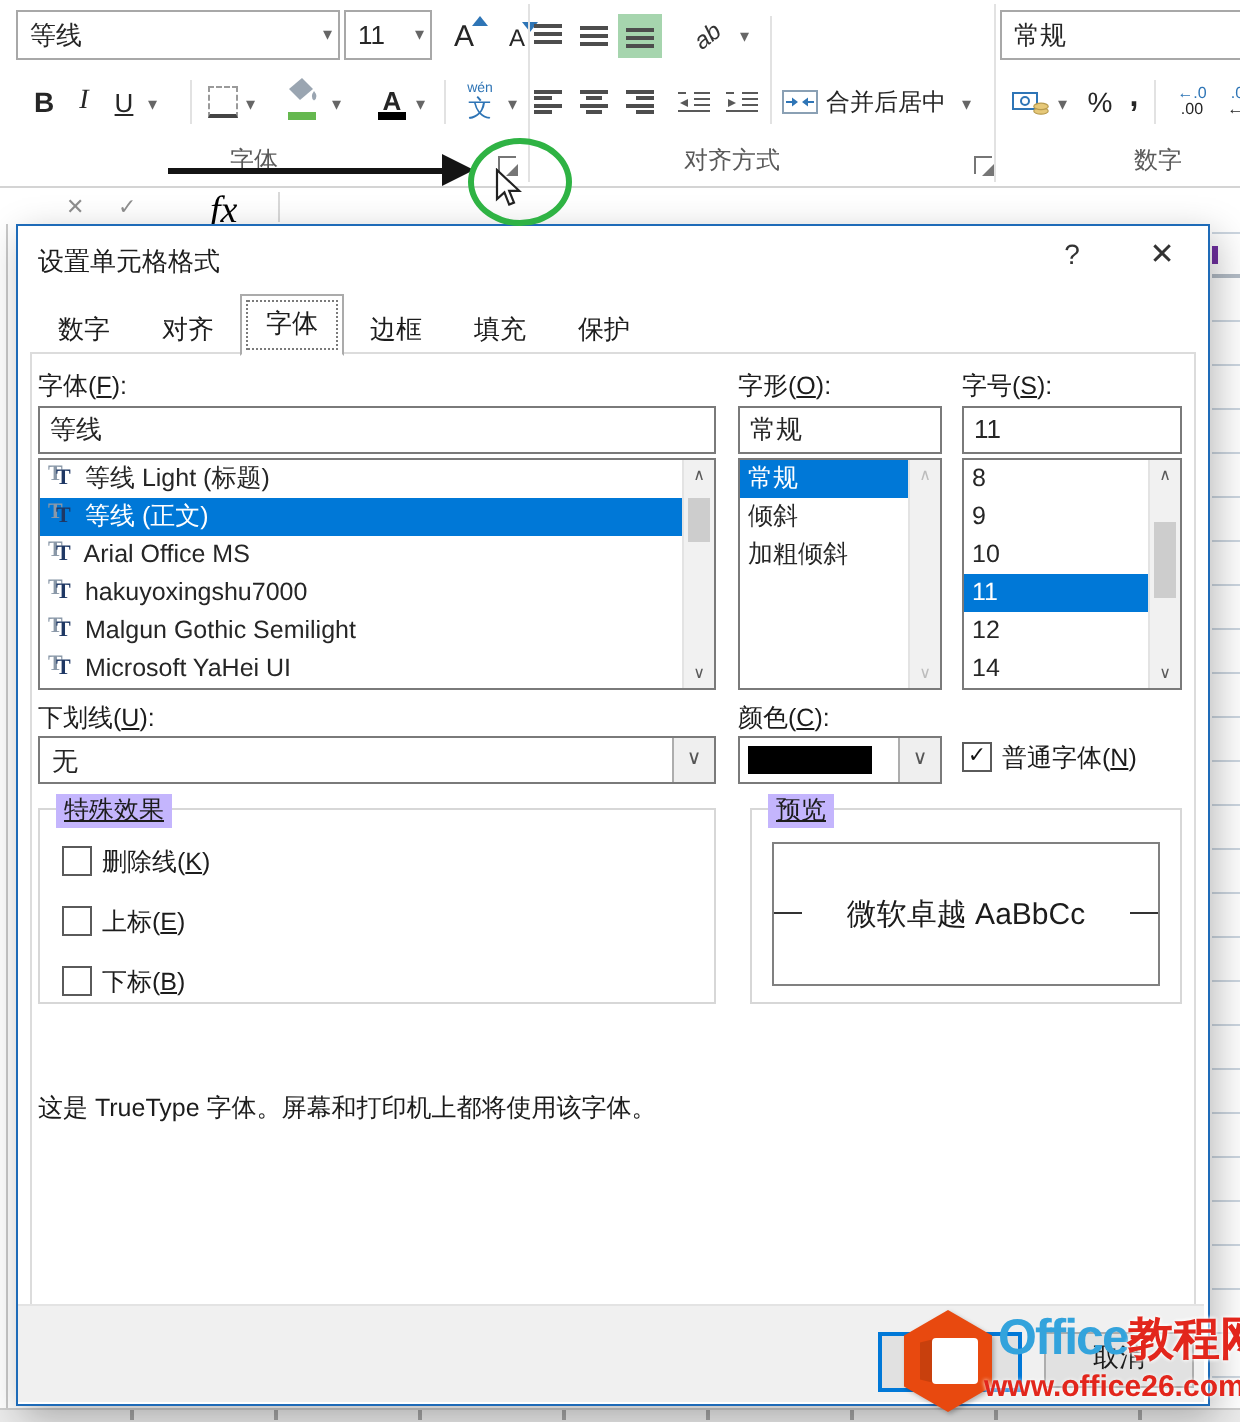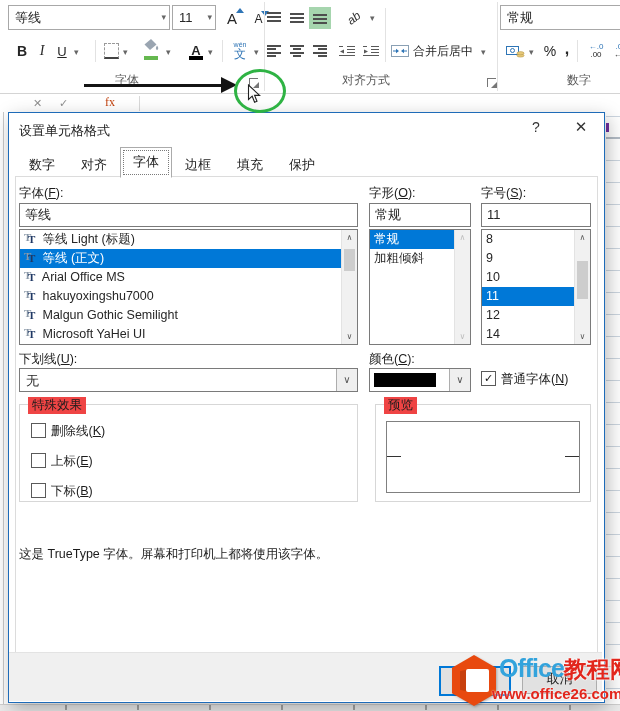--- a/index.html
+++ b/index.html
@@ -29,21 +29,21 @@
   .ori-ab{display:inline-block;transform:rotate(-38deg);font-size:12px;font-style:italic;color:#333;}
   .bar-under{position:absolute;left:3px;bottom:3px;width:14px;height:4px;}
   .dec-stack{display:flex;flex-direction:column;align-items:center;font-size:8px;line-height:8px;color:#262626;}
   .dec-stack b{font-weight:normal;color:#2e75b6;}
   .grp-label{position:absolute;top:72px;font-size:12px;color:#595959;text-align:center;}
   .launcher{position:absolute;width:10px;height:10px;}
   .launcher::before{content:"";position:absolute;left:0;top:0;width:8px;height:8px;border-left:1px solid #767676;border-top:1px solid #767676;}
   .launcher::after{content:"";position:absolute;right:0;bottom:0;width:0;height:0;border:3px solid transparent;border-right-color:#767676;border-bottom-color:#767676;}
   
   #fxbar{position:absolute;left:0;top:95px;width:620px;height:17px;background:#fff;z-index:1;font-size:11px;color:#8f8f8f;}
-  #fxbar .fx{font-family:"Liberation Serif","DejaVu Serif",serif;font-size:12px;color:#c2410c;}
+  #fxbar .fx{font-family:"Liberation Serif","DejaVu Serif",serif;font-style:italic;font-size:19px;color:#000000;}
   
   #anno-line{position:absolute;left:84px;top:84px;width:138px;height:3px;background:#141414;z-index:30;}
   #anno-head{position:absolute;left:221px;top:77px;width:0;height:0;border-top:8px solid transparent;border-bottom:8px solid transparent;border-left:16px solid #141414;z-index:30;}
   #anno-circle{position:absolute;left:234px;top:69px;width:46px;height:38px;border:3px solid #2fb344;border-radius:50%;z-index:30;}
   #anno-cursor{position:absolute;left:247px;top:84px;z-index:31;}
   
   #sliver-right{position:absolute;left:606px;top:95px;width:14px;height:616px;z-index:0;
      background:repeating-linear-gradient(#ffffff 0 21px,#ccd6e0 21px 22px);}
   #sliver-right-top{position:absolute;left:606px;top:95px;width:14px;height:40px;background:#fff;z-index:0;}
   #sliver-right-thick{position:absolute;left:606px;top:137px;width:14px;height:2px;background:#b3bcc6;z-index:0;}
@@ -81,21 +81,21 @@
   .sthumb{position:absolute;left:2px;width:11px;background:#cdcdcd;}
   .select{position:absolute;border:1px solid #7a7a7a;background:#fff;}
   .select .sval{position:absolute;left:6px;top:1px;font-size:13px;line-height:21px;}
   .select .schv{position:absolute;right:0;top:0;width:20px;bottom:0;border-left:1px solid #adadad;background:#efefef;
                 text-align:center;font-size:10px;color:#555;line-height:22px;}
   .swatch{position:absolute;left:4px;top:4px;width:62px;height:14px;background:#000;}
   .cbx{position:absolute;width:13px;height:13px;border:1px solid #5a5a5a;background:#fff;text-align:center;
        font-size:11px;line-height:13px;color:#111;}
   .cbl{position:absolute;font-size:12.5px;color:#1c1c1c;white-space:nowrap;}
   .fieldset{position:absolute;border:1px solid #d7d7d7;}
-  .legend{position:absolute;left:8px;top:-8px;background:#ef4444;padding:0 4px;font-size:12.5px;color:#1c1c1c;}
+  .legend{position:absolute;left:8px;top:-8px;background:#c4b5fd;padding:0 4px;font-size:12.5px;color:#1c1c1c;text-decoration:underline;}
   #pv-box{position:absolute;left:10px;top:16px;width:192px;height:70px;border:1px solid #808080;}
   .pv-tick{position:absolute;top:34px;width:14px;height:1px;background:#333;}
   #pv-text{position:absolute;left:0;right:0;top:26px;text-align:center;font-size:15px;color:#1c1c1c;}
   #dlg-desc{position:absolute;left:10px;top:433px;font-size:12.5px;color:#1c1c1c;}
   #dlg-footer{position:absolute;left:0;top:539px;width:593px;height:48px;background:#f0f0f0;border-top:1px solid #e3e3e3;}
   .dbtn{position:absolute;top:553px;height:26px;background:#e1e1e1;text-align:center;font-size:13px;line-height:24px;color:#1c1c1c;}
   #btn-ok{left:430px;width:68px;border:2px solid #0078d7;}
   #btn-cancel{left:513px;width:73px;border:1px solid #adadad;}
   
   #wm{position:absolute;left:450px;top:652px;width:170px;height:59px;z-index:60;}
@@ -350,20 +350,21 @@
       <div class="lrow"><span class="tt"><i>T</i><i>T</i></span> <span>Microsoft YaHei UI</span></div>
       <div class="sbar">
         <span class="sarr up">∧</span>
         <span class="sthumb" style="top:19px;height:22px;"></span>
         <span class="sarr dn">∨</span>
       </div>
     </div>
 
     <div class="listbox" style="left:360px;top:116px;width:100px;height:114px;">
       <div class="lrow sel"><span>常规</span></div>
+      <div class="lrow"><span>倾斜</span></div>
       <div class="lrow"><span>加粗倾斜</span></div>
       <div class="sbar">
         <span class="sarr up pale">∧</span>
         <span class="sarr dn pale">∨</span>
       </div>
     </div>
 
     <div class="listbox" style="left:472px;top:116px;width:108px;height:114px;">
       <div class="lrow"><span>8</span></div>
       <div class="lrow"><span>9</span></div>
@@ -399,20 +400,21 @@
       <div class="cbl" style="left:31px;top:48px;"><span>上标(</span><u>E</u><span>)</span></div>
       <div class="cbx" style="left:11px;top:78px;"></div>
       <div class="cbl" style="left:31px;top:78px;"><span>下标(</span><u>B</u><span>)</span></div>
     </div>
 
     <div class="fieldset" style="left:366px;top:291px;width:214px;height:96px;">
       <span class="legend">预览</span>
       <div id="pv-box">
         <span class="pv-tick" style="left:0;"></span>
         <span class="pv-tick" style="right:0;"></span>
+        <div id="pv-text">微软卓越 AaBbCc</div>
       </div>
     </div>
 
     <div id="dlg-desc">这是 TrueType 字体。屏幕和打印机上都将使用该字体。</div>
 
     <div id="dlg-footer"></div>
     <div class="dbtn" id="btn-ok">确定</div>
     <div class="dbtn" id="btn-cancel">取消</div>
   </div>
 

